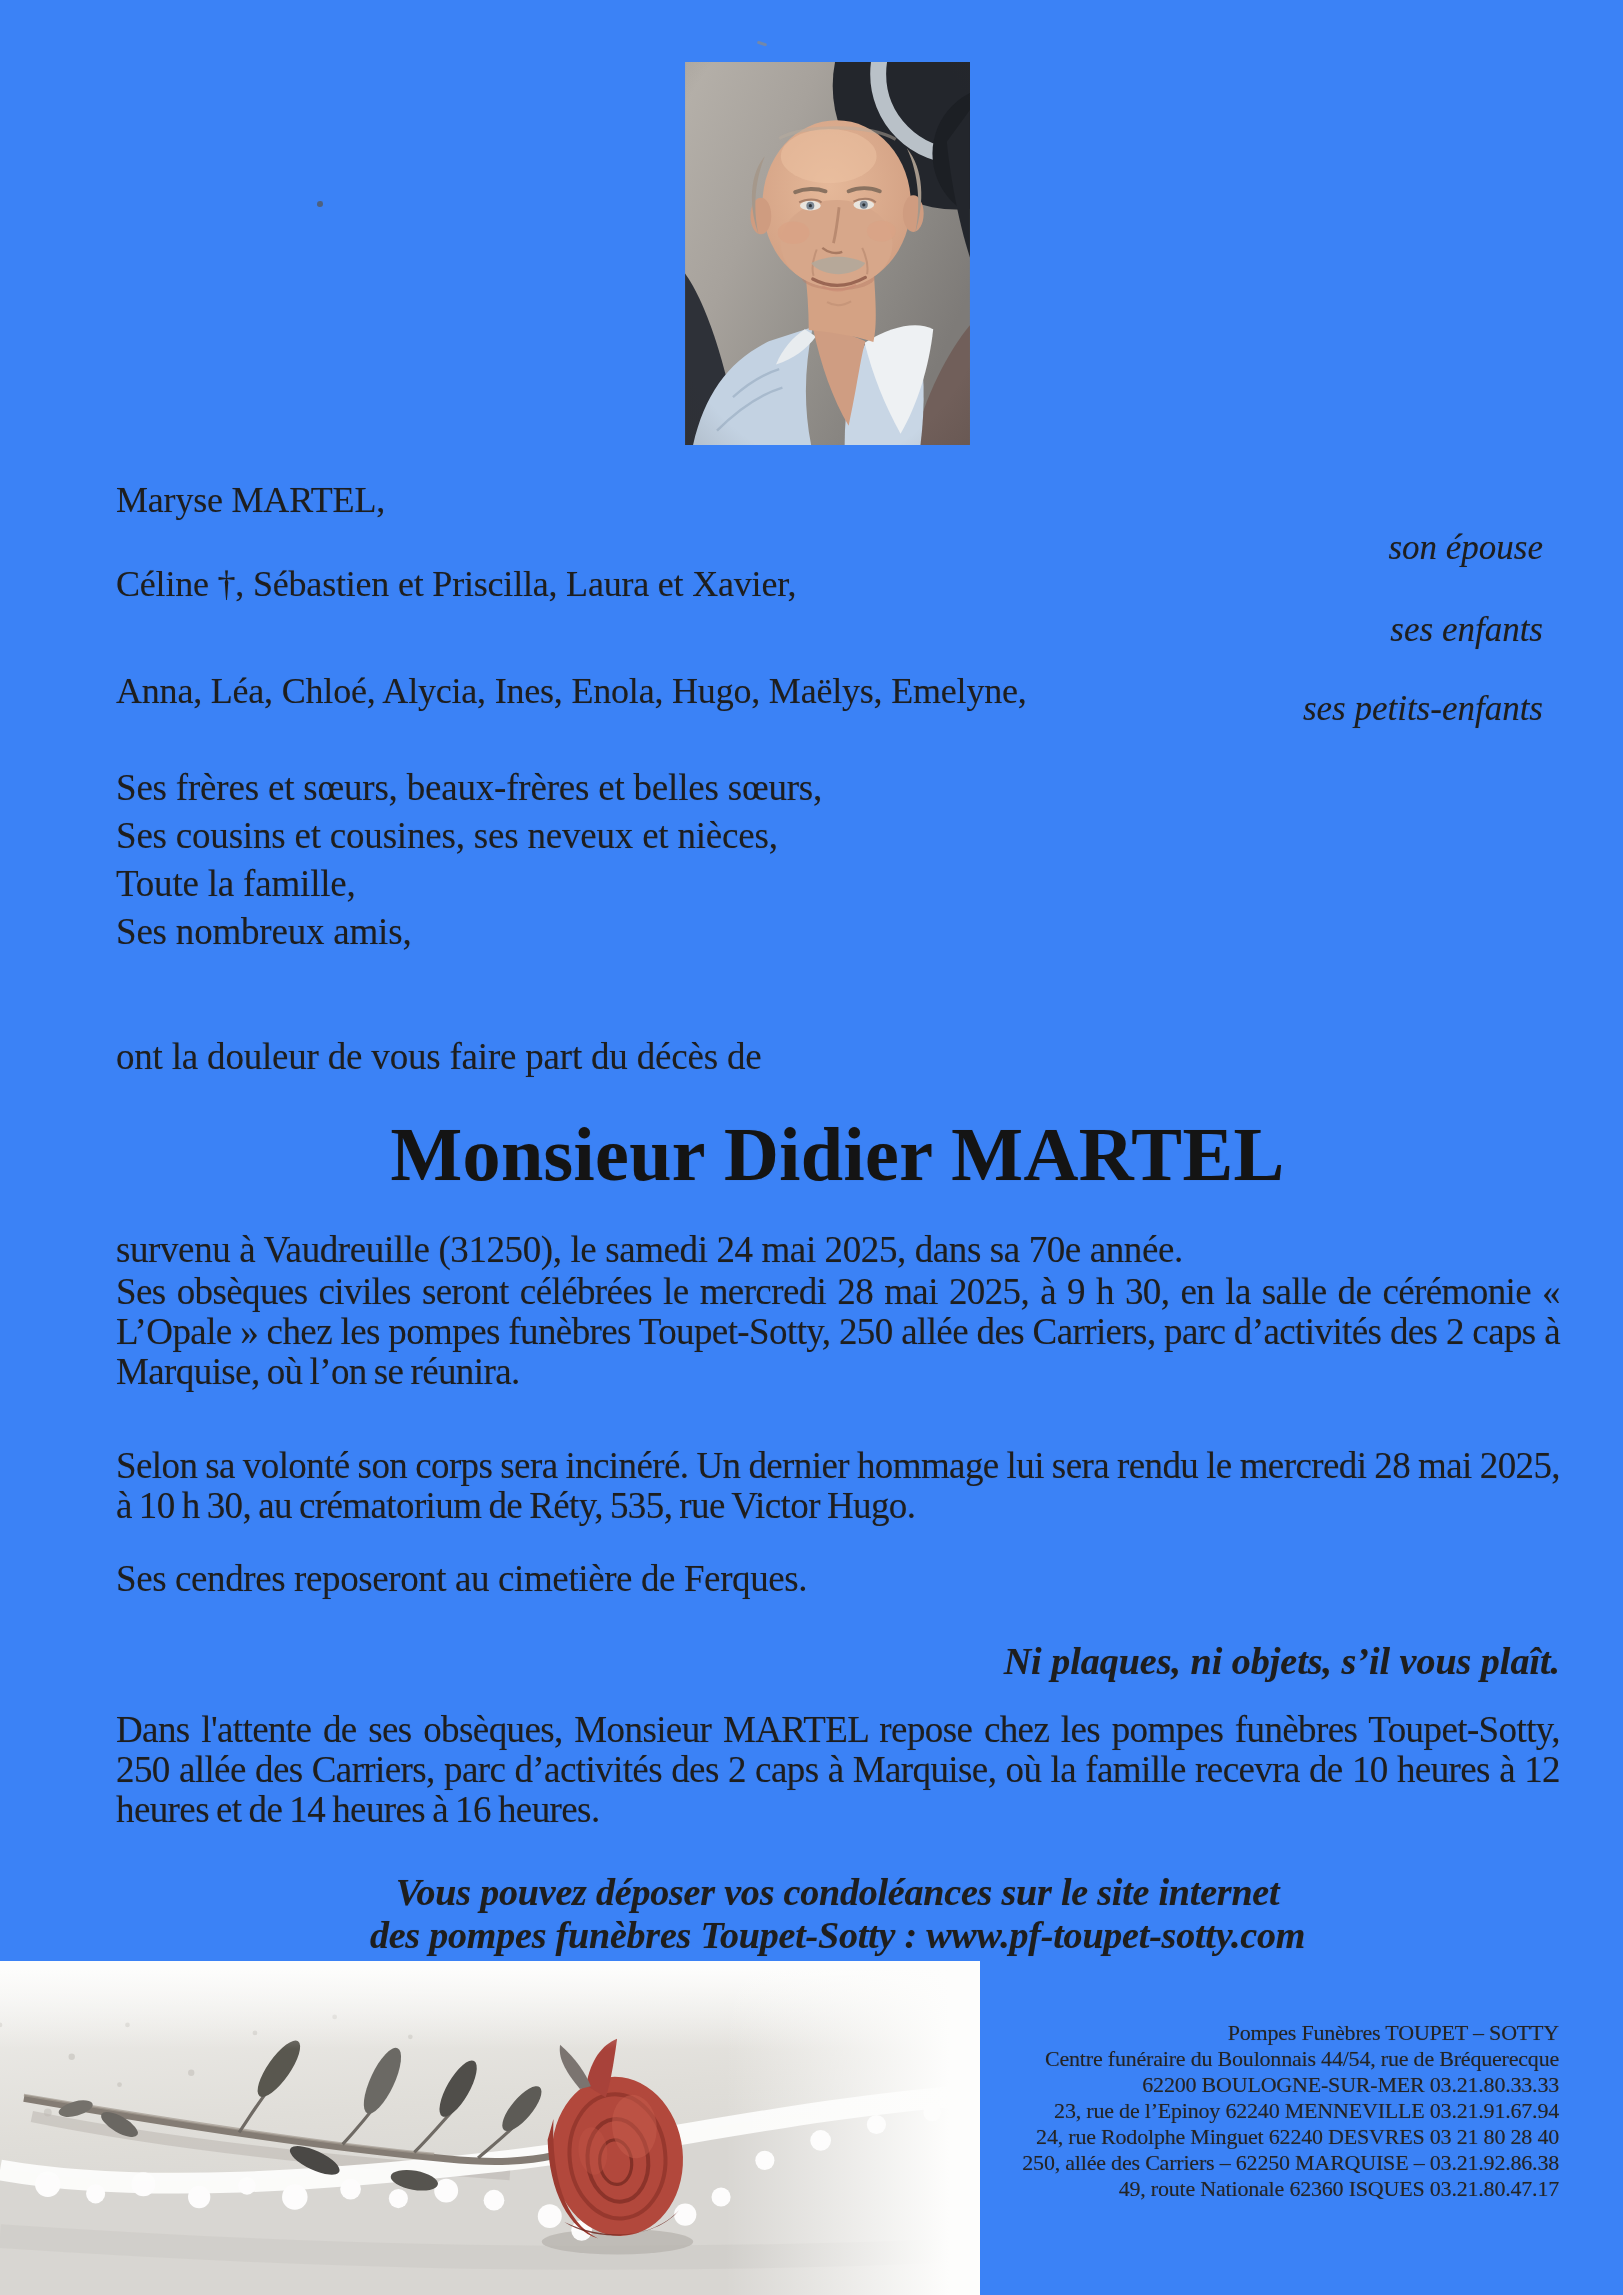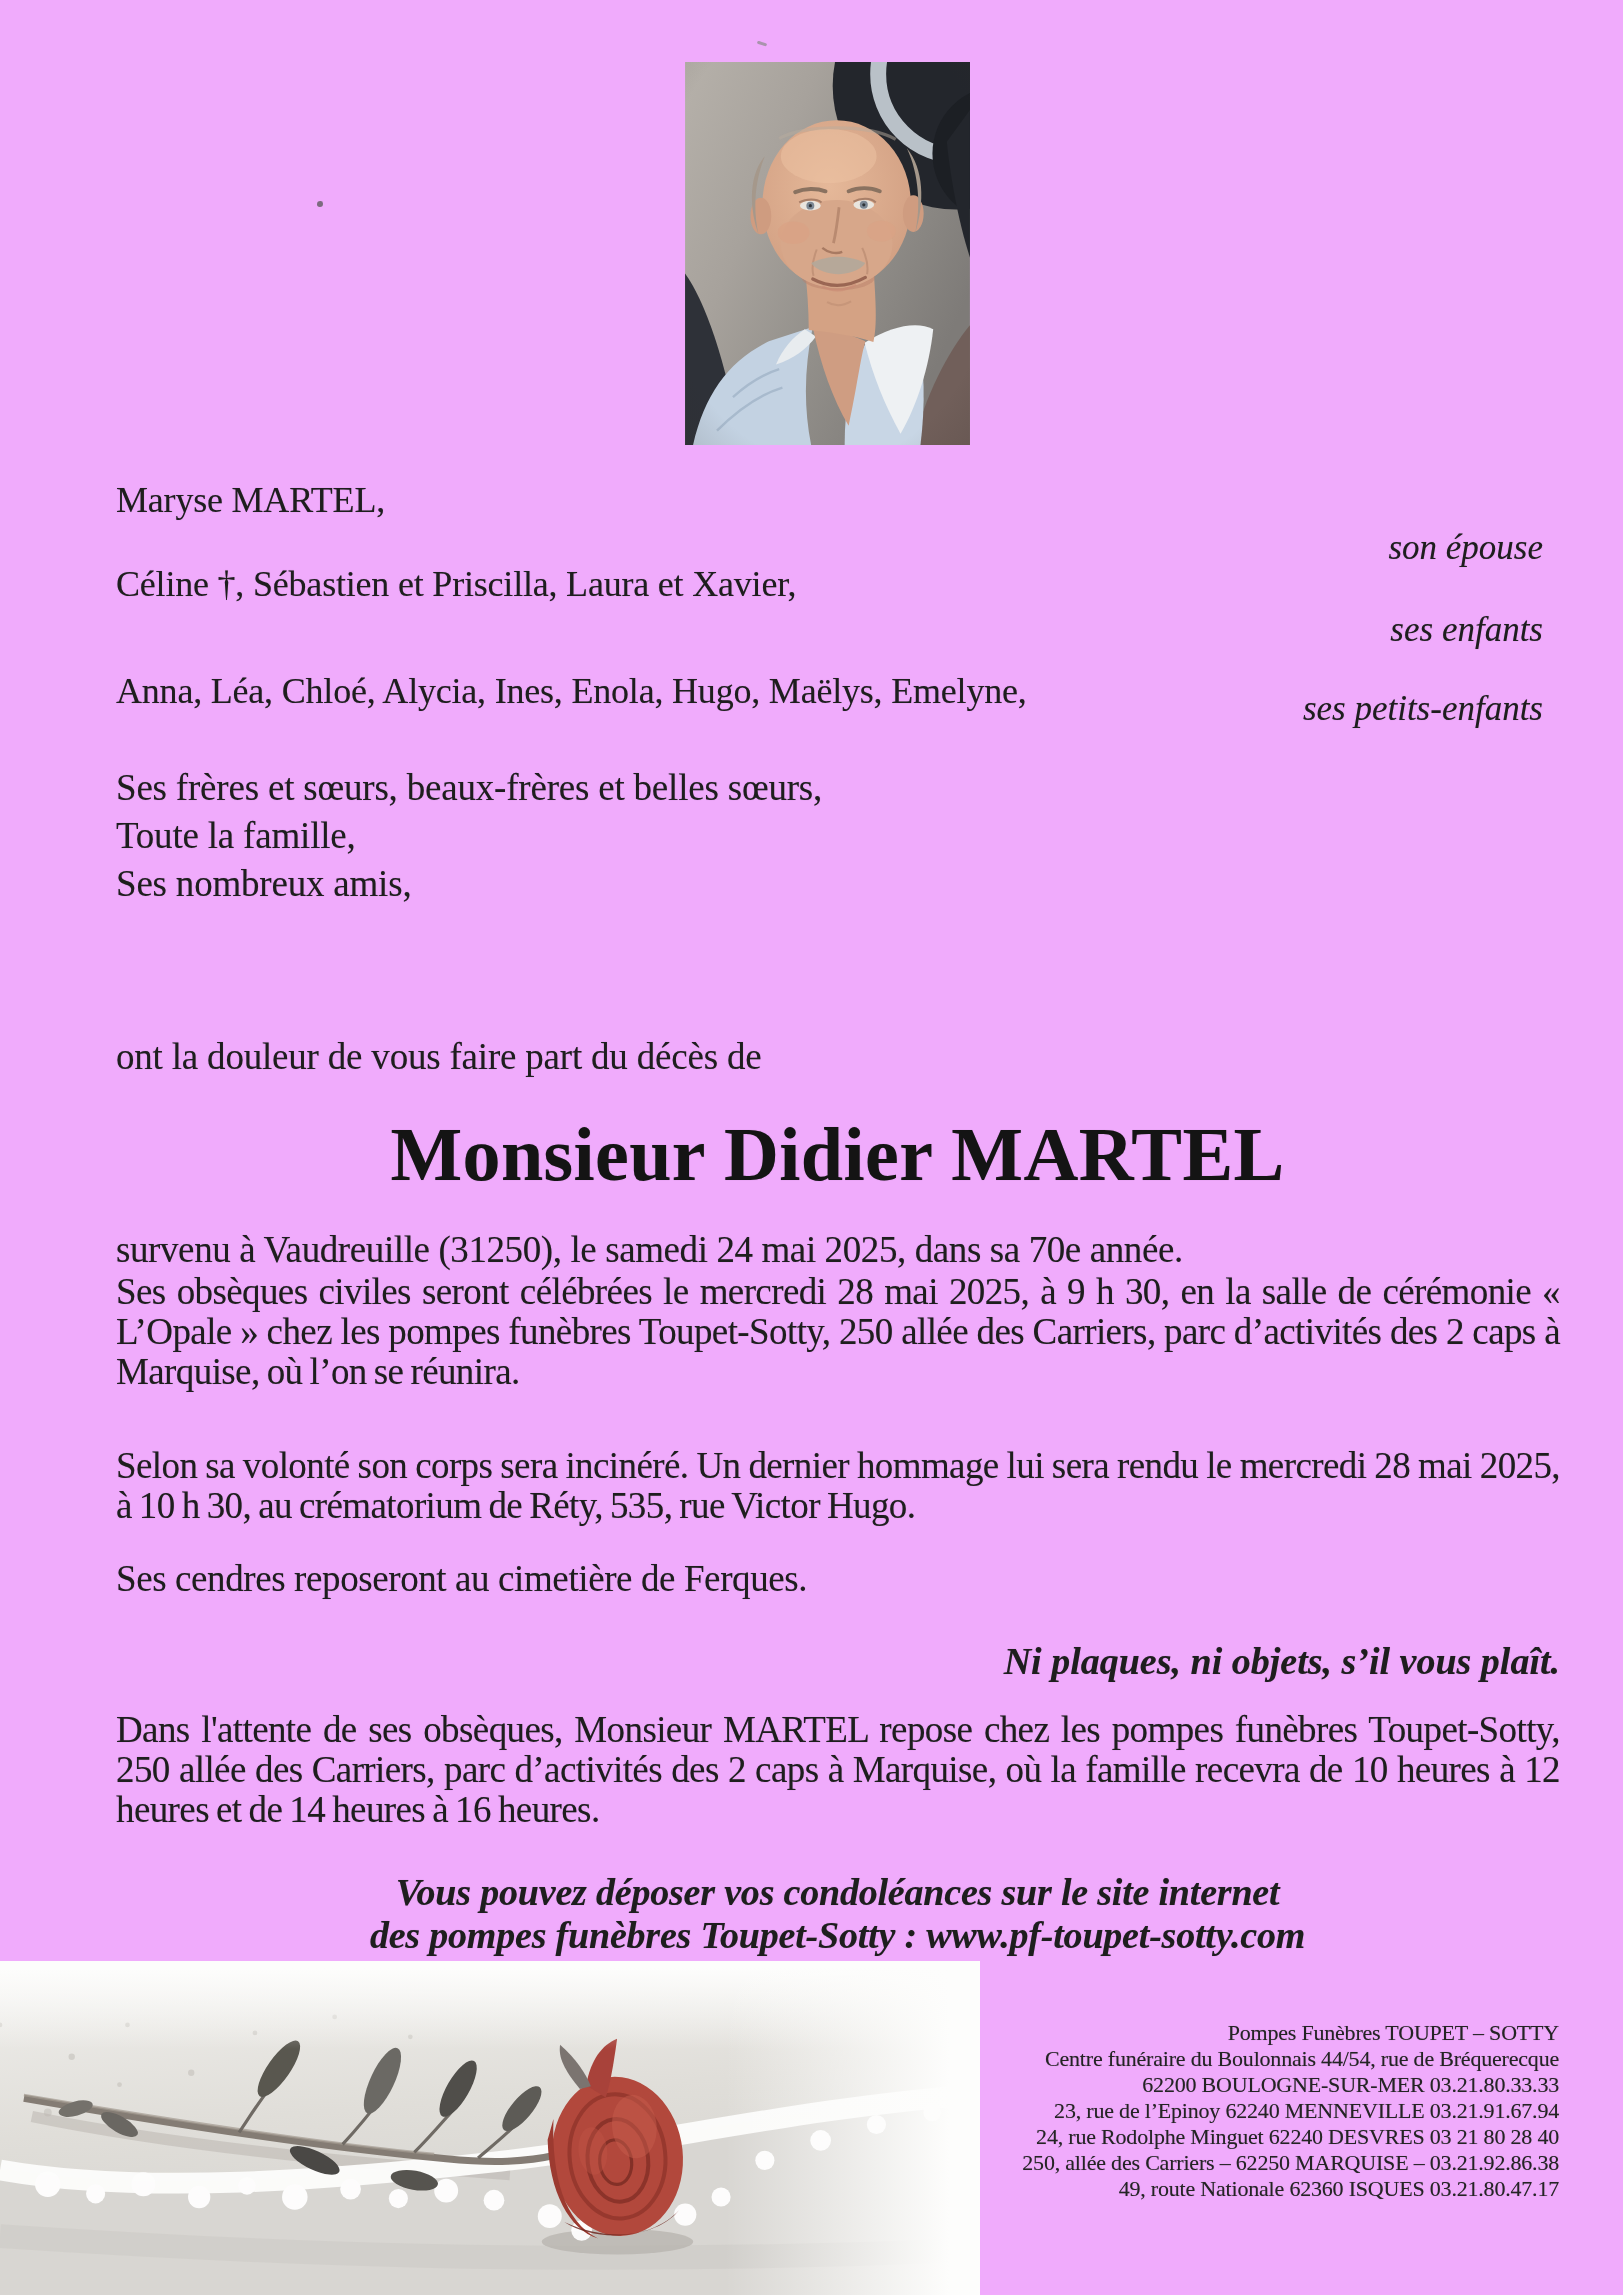--- a/index.html
+++ b/index.html
@@ -1,18 +1,18 @@
 <!DOCTYPE html>
 <html lang="fr" style="font-size:12.8px"><head>
 <meta charset="utf-8">
 <style>
   html,body { margin:0; padding:0; background:#e9e9e9; }
   .page {
     position:relative; width:1624px; height:2295px; margin:0 auto;
-    background:#f0abfc; overflow:hidden;
+    background:#3b82f6; overflow:hidden;
     font-family:"Liberation Serif", serif;
     color:#1e1e1e;
   }
   .txt { position:absolute; text-shadow:0 0 0.8px rgba(25,25,25,.35); }
 
   
   .photo { position:absolute; left:685px; top:62px; width:285px; height:383px; overflow:hidden; }
   .photo svg { display:block; }
 
   
@@ -159,20 +159,21 @@
 
   <div class="txt name-line n1">Maryse MARTEL,</div>
   <div class="txt role-line r1">son épouse</div>
   <div class="txt name-line n2">Céline †, Sébastien et Priscilla, Laura et Xavier,</div>
   <div class="txt role-line r2">ses enfants</div>
   <div class="txt name-line n3">Anna, Léa, Chloé, Alycia, Ines, Enola, Hugo, Maëlys, Emelyne,</div>
   <div class="txt role-line r3">ses petits-enfants</div>
 
   <div class="txt relatives">
     <div>Ses frères et sœurs, beaux-frères et belles sœurs,</div>
+    <div>Ses cousins et cousines, ses neveux et nièces,</div>
     <div>Toute la famille,</div>
     <div>Ses nombreux amis,</div>
   </div>
 
   <div class="txt intro">ont la douleur de vous faire part du décès de</div>
   <h1 class="txt title">Monsieur Didier MARTEL</h1>
   <div class="txt death-details">survenu à Vaudreuille (31250), le samedi 24 mai 2025, dans sa 70e année.</div>
 
   <p class="txt para p1">Ses obsèques civiles seront célébrées le mercredi 28 mai 2025, à 9 h 30, en la salle de cérémonie « L’Opale » chez les pompes funèbres Toupet-Sotty, 250 allée des Carriers, parc d’activités des 2 caps à Marquise, où l’on se réunira.</p>
   <p class="txt para p2">Selon sa volonté son corps sera incinéré. Un dernier hommage lui sera rendu le mercredi 28 mai 2025, à 10 h 30, au crématorium de Réty, 535, rue Victor Hugo.</p>

